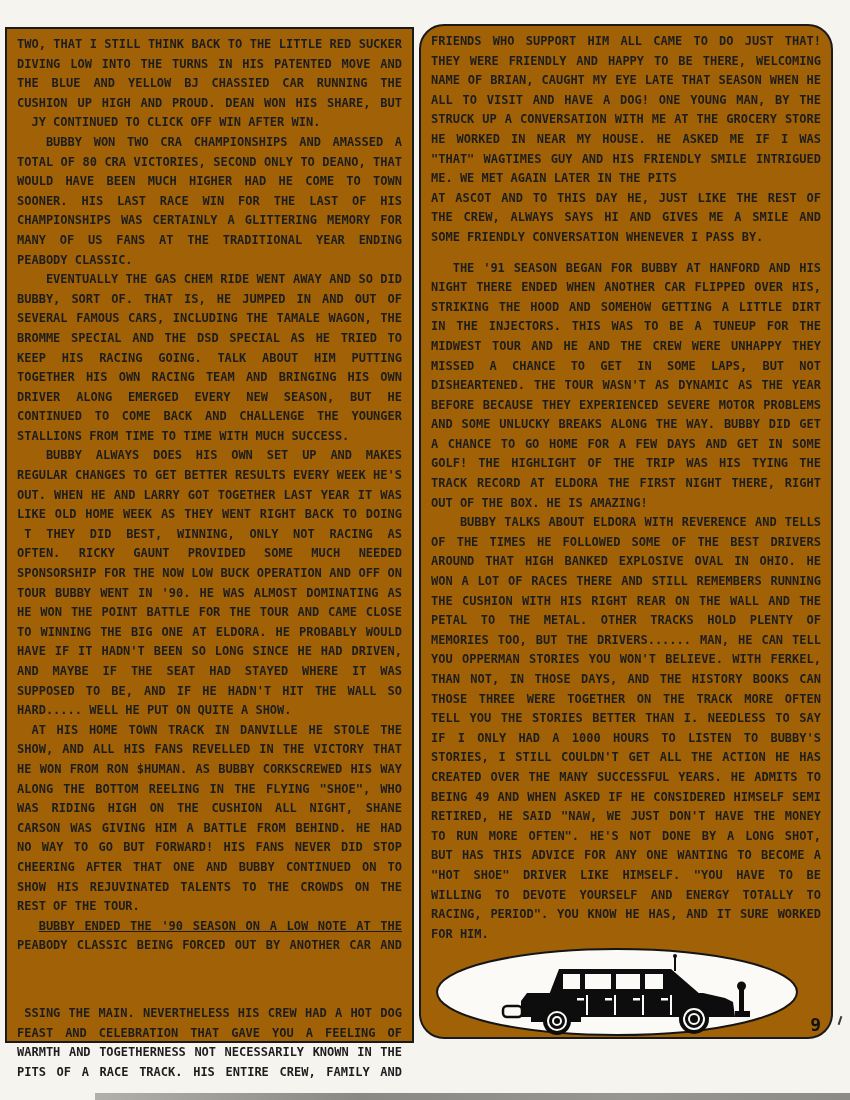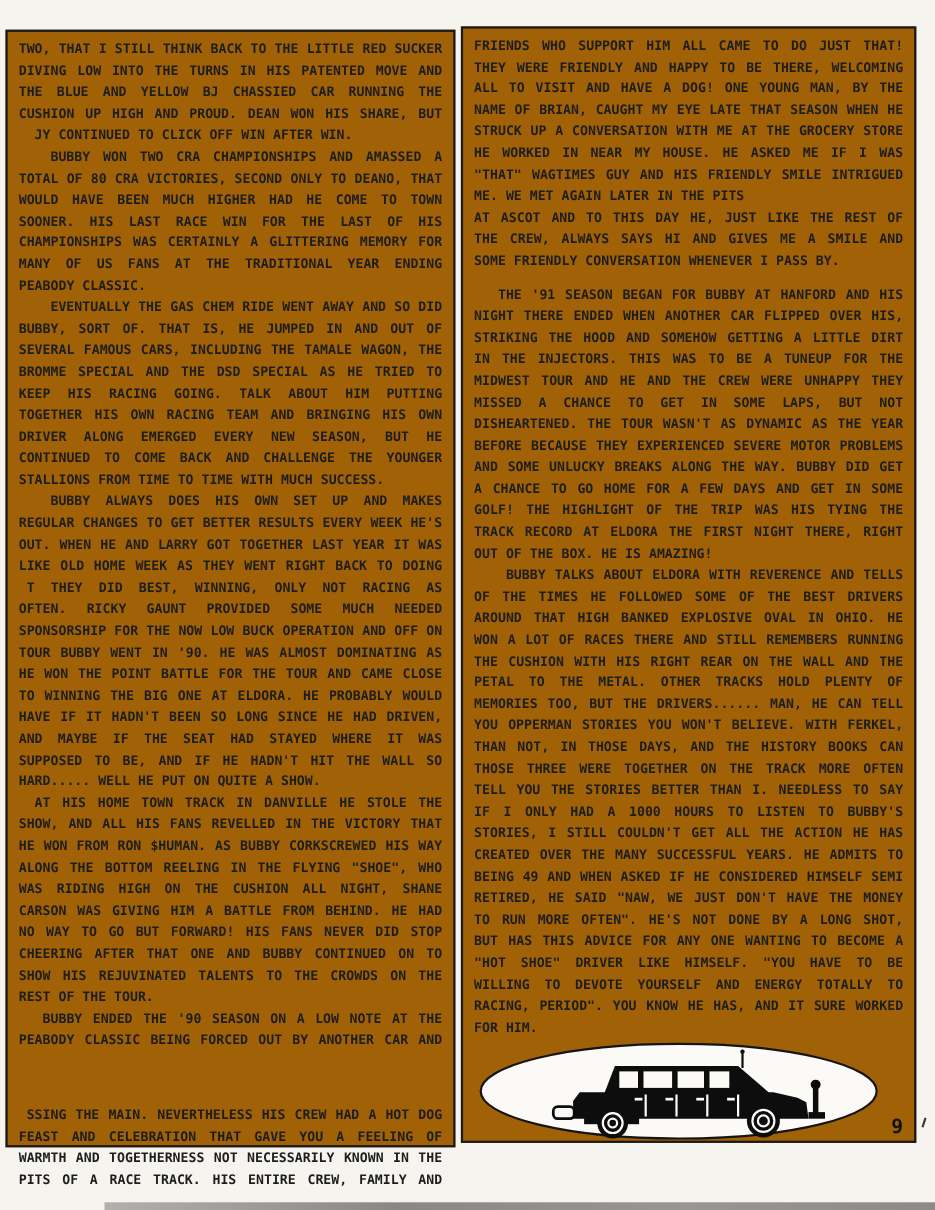--- a/index.html
+++ b/index.html
@@ -15,21 +15,21 @@
     background: #f6f4ef;
   }
   .col {
     position: absolute;
     box-sizing: border-box;
     border: 2px solid #1a1a1a;
     padding: 6px 10px;
     background: #a16207;
   }
   #col-left  { left: 5px;   top: 27px; width: 409px; height: 1016px; }
-  #col-right { left: 419px; top: 24px; width: 414px; height: 1015px; }
+  #col-right { left: 419px; top: 24px; width: 414px; height: 1015px; border-radius: 25px; }
   .line {
     font-size: 12px;
     line-height: 19.6px;
     font-weight: bold;
     color: #1d1d1d;
     text-align: justify;
     text-align-last: justify;
   }
   .line.nj {
     text-align: left;
@@ -108,35 +108,35 @@
         <div class="line" style="padding-left: 2ch;">AT HIS HOME TOWN TRACK IN DANVILLE HE STOLE THE</div>
         <div class="line">SHOW, AND ALL HIS FANS REVELLED IN THE VICTORY THAT</div>
         <div class="line">HE WON FROM RON $HUMAN. AS BUBBY CORKSCREWED HIS WAY</div>
         <div class="line">ALONG THE BOTTOM REELING IN THE FLYING "SHOE", WHO</div>
         <div class="line">WAS RIDING HIGH ON THE CUSHION ALL NIGHT, SHANE</div>
         <div class="line">CARSON WAS GIVING HIM A BATTLE FROM BEHIND. HE HAD</div>
         <div class="line">NO WAY TO GO BUT FORWARD! HIS FANS NEVER DID STOP</div>
         <div class="line">CHEERING AFTER THAT ONE AND BUBBY CONTINUED ON TO</div>
         <div class="line">SHOW HIS REJUVINATED TALENTS TO THE CROWDS ON THE</div>
         <div class="line nj">REST OF THE TOUR.</div>
-        <div class="line" style="padding-left: 3ch;">BUBBY ENDED THE '90 SEASON ON A LOW NOTE AT THE</div>
+        <div class="line" style="padding-left: 3ch; text-decoration: underline;">BUBBY ENDED THE '90 SEASON ON A LOW NOTE AT THE</div>
         <div class="line">PEABODY CLASSIC BEING FORCED OUT BY ANOTHER CAR AND</div>
         <div class="line" style="padding-left: 1ch; margin-top: 48px;">SSING THE MAIN. NEVERTHELESS HIS CREW HAD A HOT DOG</div>
         <div class="line">FEAST AND CELEBRATION THAT GAVE YOU A FEELING OF</div>
         <div class="line">WARMTH AND TOGETHERNESS NOT NECESSARILY KNOWN IN THE</div>
         <div class="line">PITS OF A RACE TRACK. HIS ENTIRE CREW, FAMILY AND</div>
       </div>
   </div>
 
   <div class="col" id="col-right">
     <div>
         <div class="line">FRIENDS WHO SUPPORT HIM ALL CAME TO DO JUST THAT!</div>
         <div class="line">THEY WERE FRIENDLY AND HAPPY TO BE THERE, WELCOMING</div>
+        <div class="line">NAME OF BRIAN, CAUGHT MY EYE LATE THAT SEASON WHEN HE</div>
         <div class="line">ALL TO VISIT AND HAVE A DOG! ONE YOUNG MAN, BY THE</div>
-        <div class="line">NAME OF BRIAN, CAUGHT MY EYE LATE THAT SEASON WHEN HE</div>
         <div class="line">STRUCK UP A CONVERSATION WITH ME AT THE GROCERY STORE</div>
         <div class="line">HE WORKED IN NEAR MY HOUSE. HE ASKED ME IF I WAS</div>
         <div class="line">"THAT" WAGTIMES GUY AND HIS FRIENDLY SMILE INTRIGUED</div>
         <div class="line nj">ME. WE MET AGAIN LATER IN THE PITS</div>
         <div class="line">AT ASCOT AND TO THIS DAY HE, JUST LIKE THE REST OF</div>
         <div class="line">THE CREW, ALWAYS SAYS HI AND GIVES ME A SMILE AND</div>
         <div class="line nj">SOME FRIENDLY CONVERSATION WHENEVER I PASS BY.</div>
         <div class="line" style="padding-left: 3ch; margin-top: 11px;">THE '91 SEASON BEGAN FOR BUBBY AT HANFORD AND HIS</div>
         <div class="line">NIGHT THERE ENDED WHEN ANOTHER CAR FLIPPED OVER HIS,</div>
         <div class="line">STRIKING THE HOOD AND SOMEHOW GETTING A LITTLE DIRT</div>

